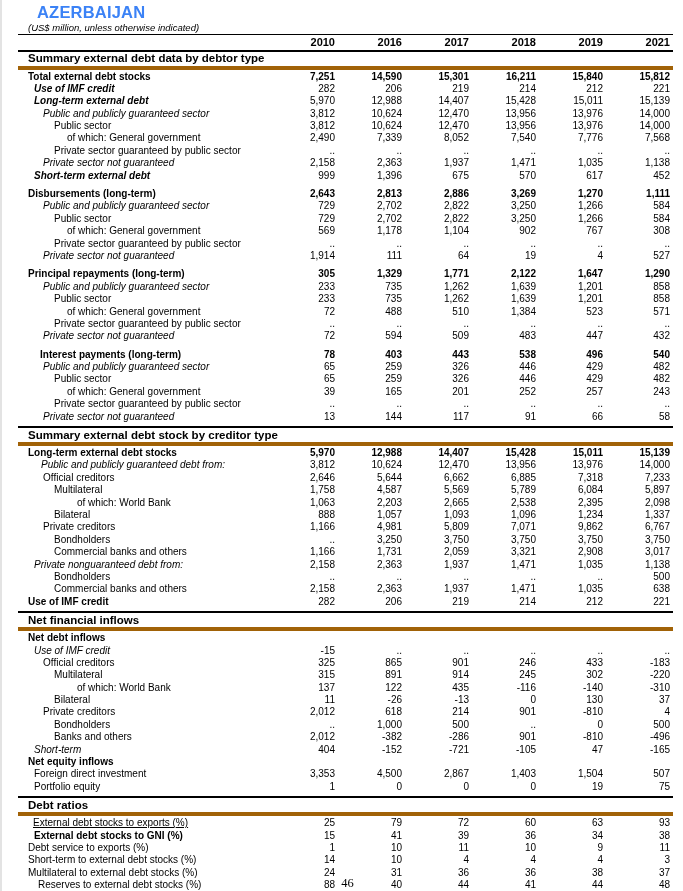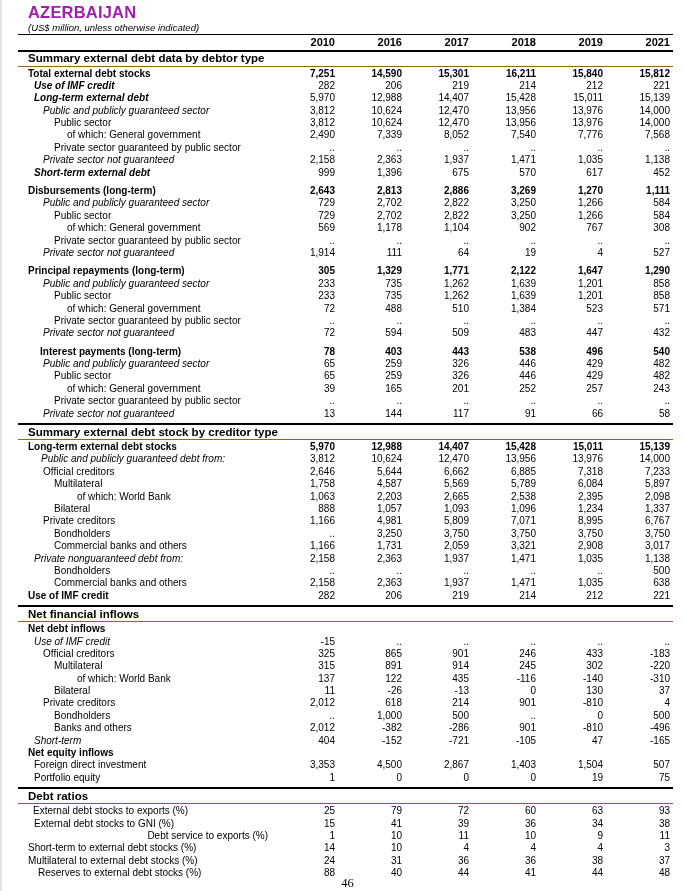--- a/index.html
+++ b/index.html
@@ -29,21 +29,21 @@
     display:flex; align-items:flex-end;
     font-weight:bold; font-size:11px; line-height:11px;
     padding-top:2px; padding-bottom:1.5px;
     border-bottom:2.5px solid #000;
   }
   .years-row .spacer { flex:1; }
   .years-row .ycol { width:67px; text-align:right; }
   .section-heading {
     font-size:11.5px; font-weight:bold; line-height:13px;
     padding-top:0.5px; padding-bottom:0.5px;
-    border-bottom:1px solid #a16207;
+    border-bottom:4px solid #a16207;
   }
   .section-heading.with-top {
     border-top:2.5px solid #000; margin-top:2px;
   }
   .group { margin-bottom:6px; }
   .group:last-child { margin-bottom:0; }
   .section-body { padding-top:1px; padding-bottom:1px; }
   .row { display:flex; height:12.4px; font-size:10px; line-height:12.2px; white-space:nowrap; }
   .row .label { flex:1; overflow:hidden; }
   .row .val { width:67px; text-align:right; }
@@ -55,21 +55,21 @@
     position:absolute; left:12px; right:0; top:876px; text-align:center;
     font-family:"Liberation Serif", serif; font-size:12.5px;
   }
 </style>
 </head>
 <body>
 
 <div class="page-edge"></div>
 
 <div class="page">
-  <div class="title" style="color: #a21caf;">AZERBAIJAN</div>
+  <div class="title" style="color: #3b82f6; margin-left: 9px;">AZERBAIJAN</div>
   <div class="subtitle rule-extend">(US$ million, unless otherwise indicated)</div>
   <div class="years-row rule-extend">
       <span class="spacer"></span>
       <span class="ycol">2010</span>
       <span class="ycol">2016</span>
       <span class="ycol">2017</span>
       <span class="ycol">2018</span>
       <span class="ycol">2019</span>
       <span class="ycol">2021</span>
     </div>
@@ -384,21 +384,21 @@
             <span class="val">1,096</span>
             <span class="val">1,234</span>
             <span class="val">1,337</span>
           </div>
           <div class="row regular">
             <span class="label" style="padding-left: 15px;">Private creditors</span>
             <span class="val">1,166</span>
             <span class="val">4,981</span>
             <span class="val">5,809</span>
             <span class="val">7,071</span>
-            <span class="val">8,995</span>
+            <span class="val">9,862</span>
             <span class="val">6,767</span>
           </div>
           <div class="row regular">
             <span class="label" style="padding-left: 26px;">Bondholders</span>
             <span class="val">..</span>
             <span class="val">3,250</span>
             <span class="val">3,750</span>
             <span class="val">3,750</span>
             <span class="val">3,750</span>
             <span class="val">3,750</span>
@@ -557,39 +557,39 @@
             <span class="val">0</span>
             <span class="val">19</span>
             <span class="val">75</span>
           </div>
         </div>
       </div>
       <div class="section-heading rule-extend with-top">Debt ratios</div>
       <div class="section-body">
         <div class="group">
           <div class="row regular">
-            <span class="label" style="padding-left: 5px;">External debt stocks to exports (%)</span>
+            <span class="label" style="padding-left: 5px; text-decoration: underline;">External debt stocks to exports (%)</span>
             <span class="val">25</span>
             <span class="val">79</span>
             <span class="val">72</span>
             <span class="val">60</span>
             <span class="val">63</span>
             <span class="val">93</span>
           </div>
           <div class="row regular">
-            <span class="label" style="padding-left: 6px;">External debt stocks to GNI (%)</span>
+            <span class="label" style="padding-left: 6px; font-weight: bold;">External debt stocks to GNI (%)</span>
             <span class="val">15</span>
             <span class="val">41</span>
             <span class="val">39</span>
             <span class="val">36</span>
             <span class="val">34</span>
             <span class="val">38</span>
           </div>
           <div class="row regular">
-            <span class="label" style="padding-left: 0px; text-align: right;">Debt service to exports (%)</span>
+            <span class="label" style="padding-left: 0px;">Debt service to exports (%)</span>
             <span class="val">1</span>
             <span class="val">10</span>
             <span class="val">11</span>
             <span class="val">10</span>
             <span class="val">9</span>
             <span class="val">11</span>
           </div>
           <div class="row regular">
             <span class="label" style="padding-left: 0px;">Short-term to external debt stocks (%)</span>
             <span class="val">14</span>

